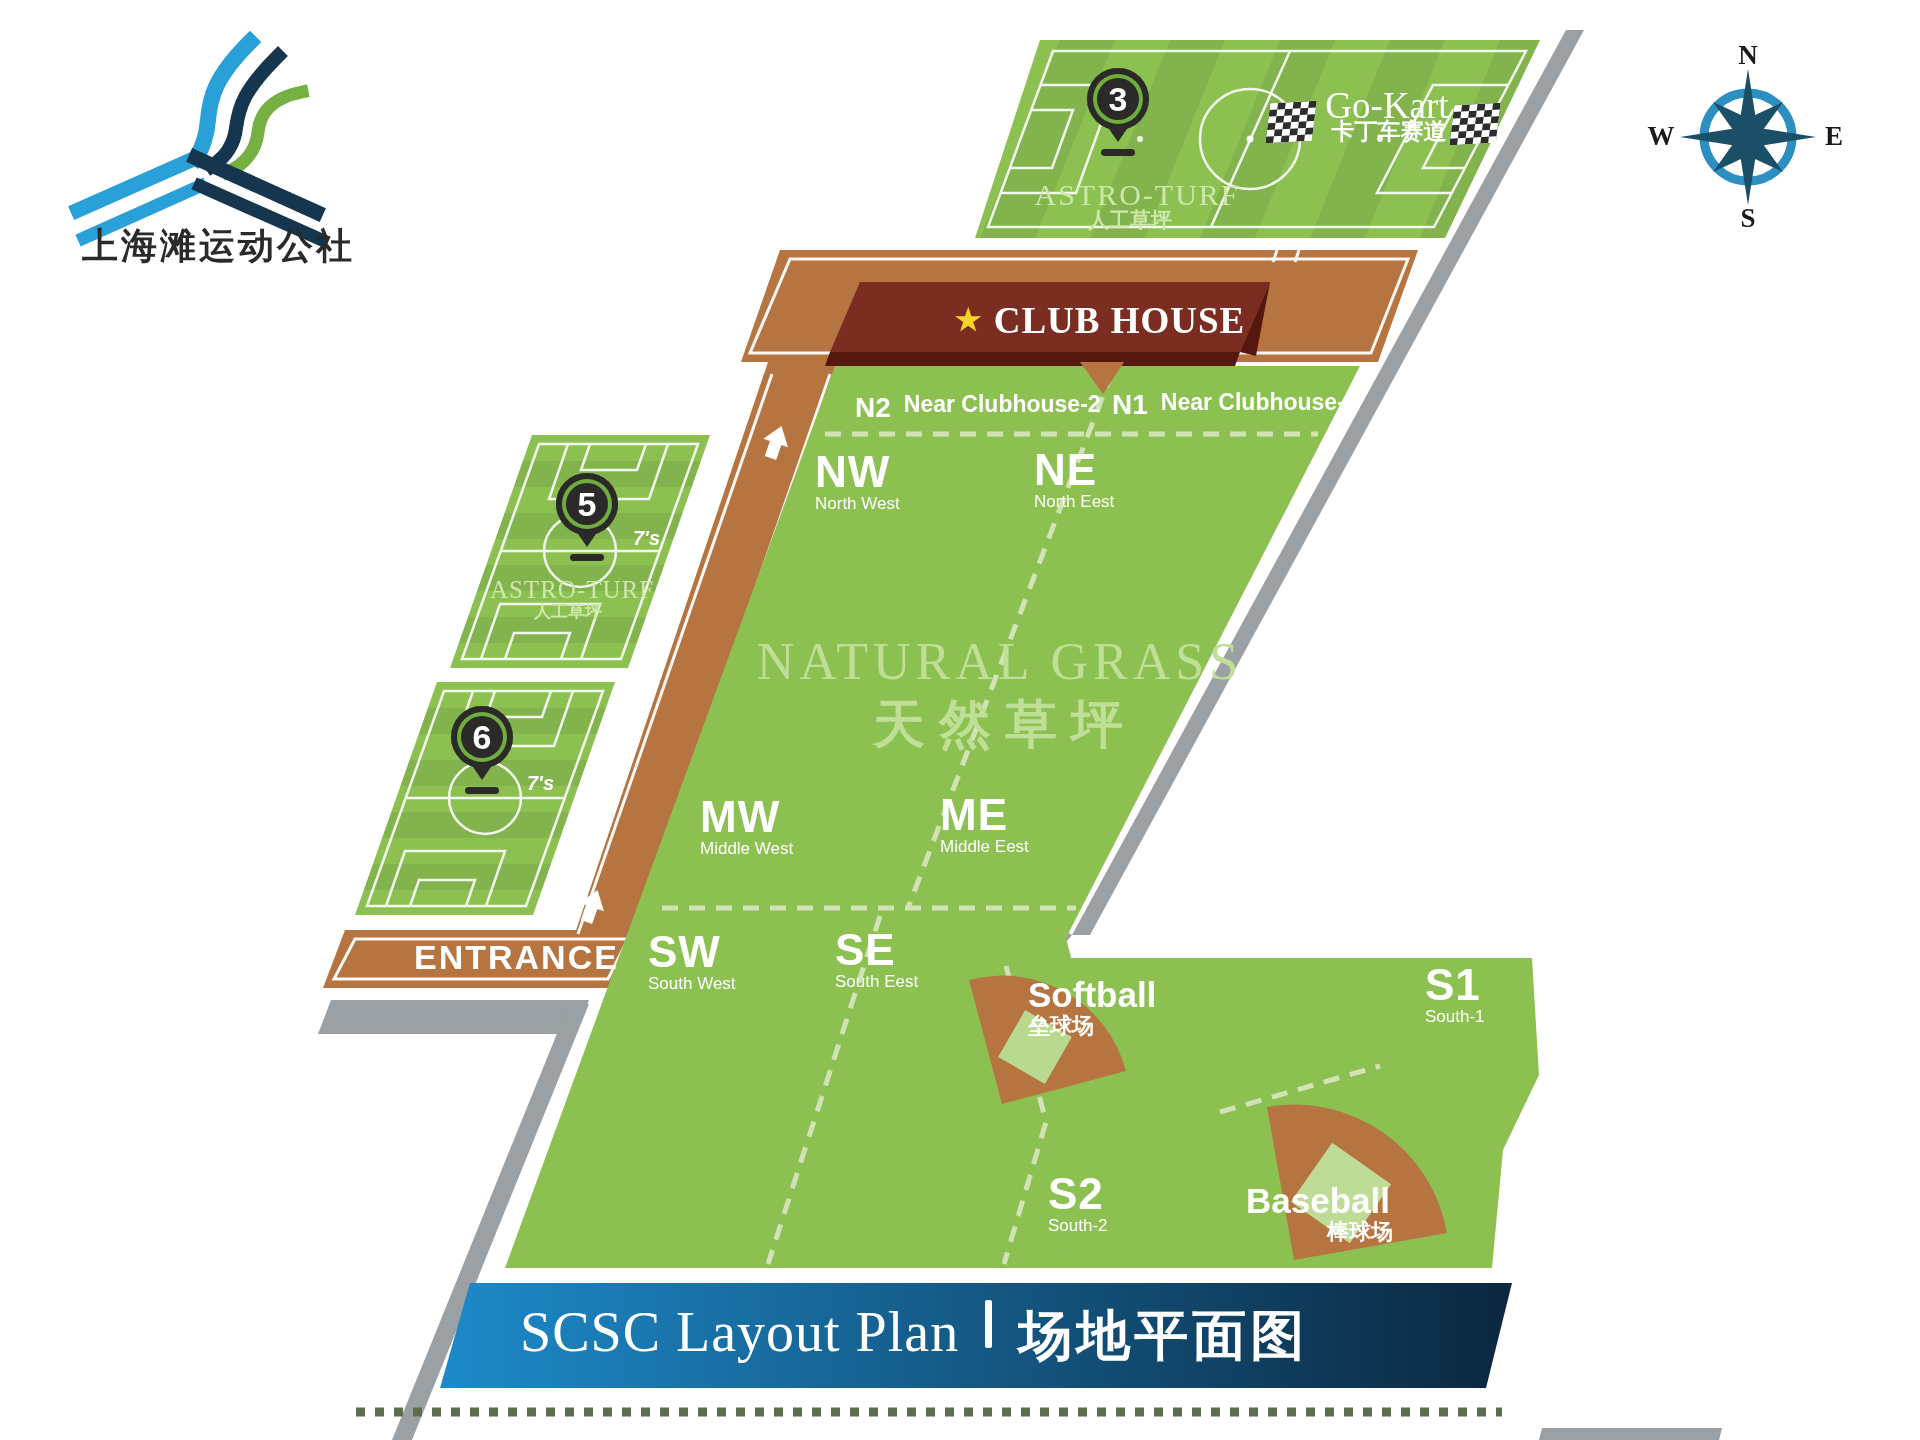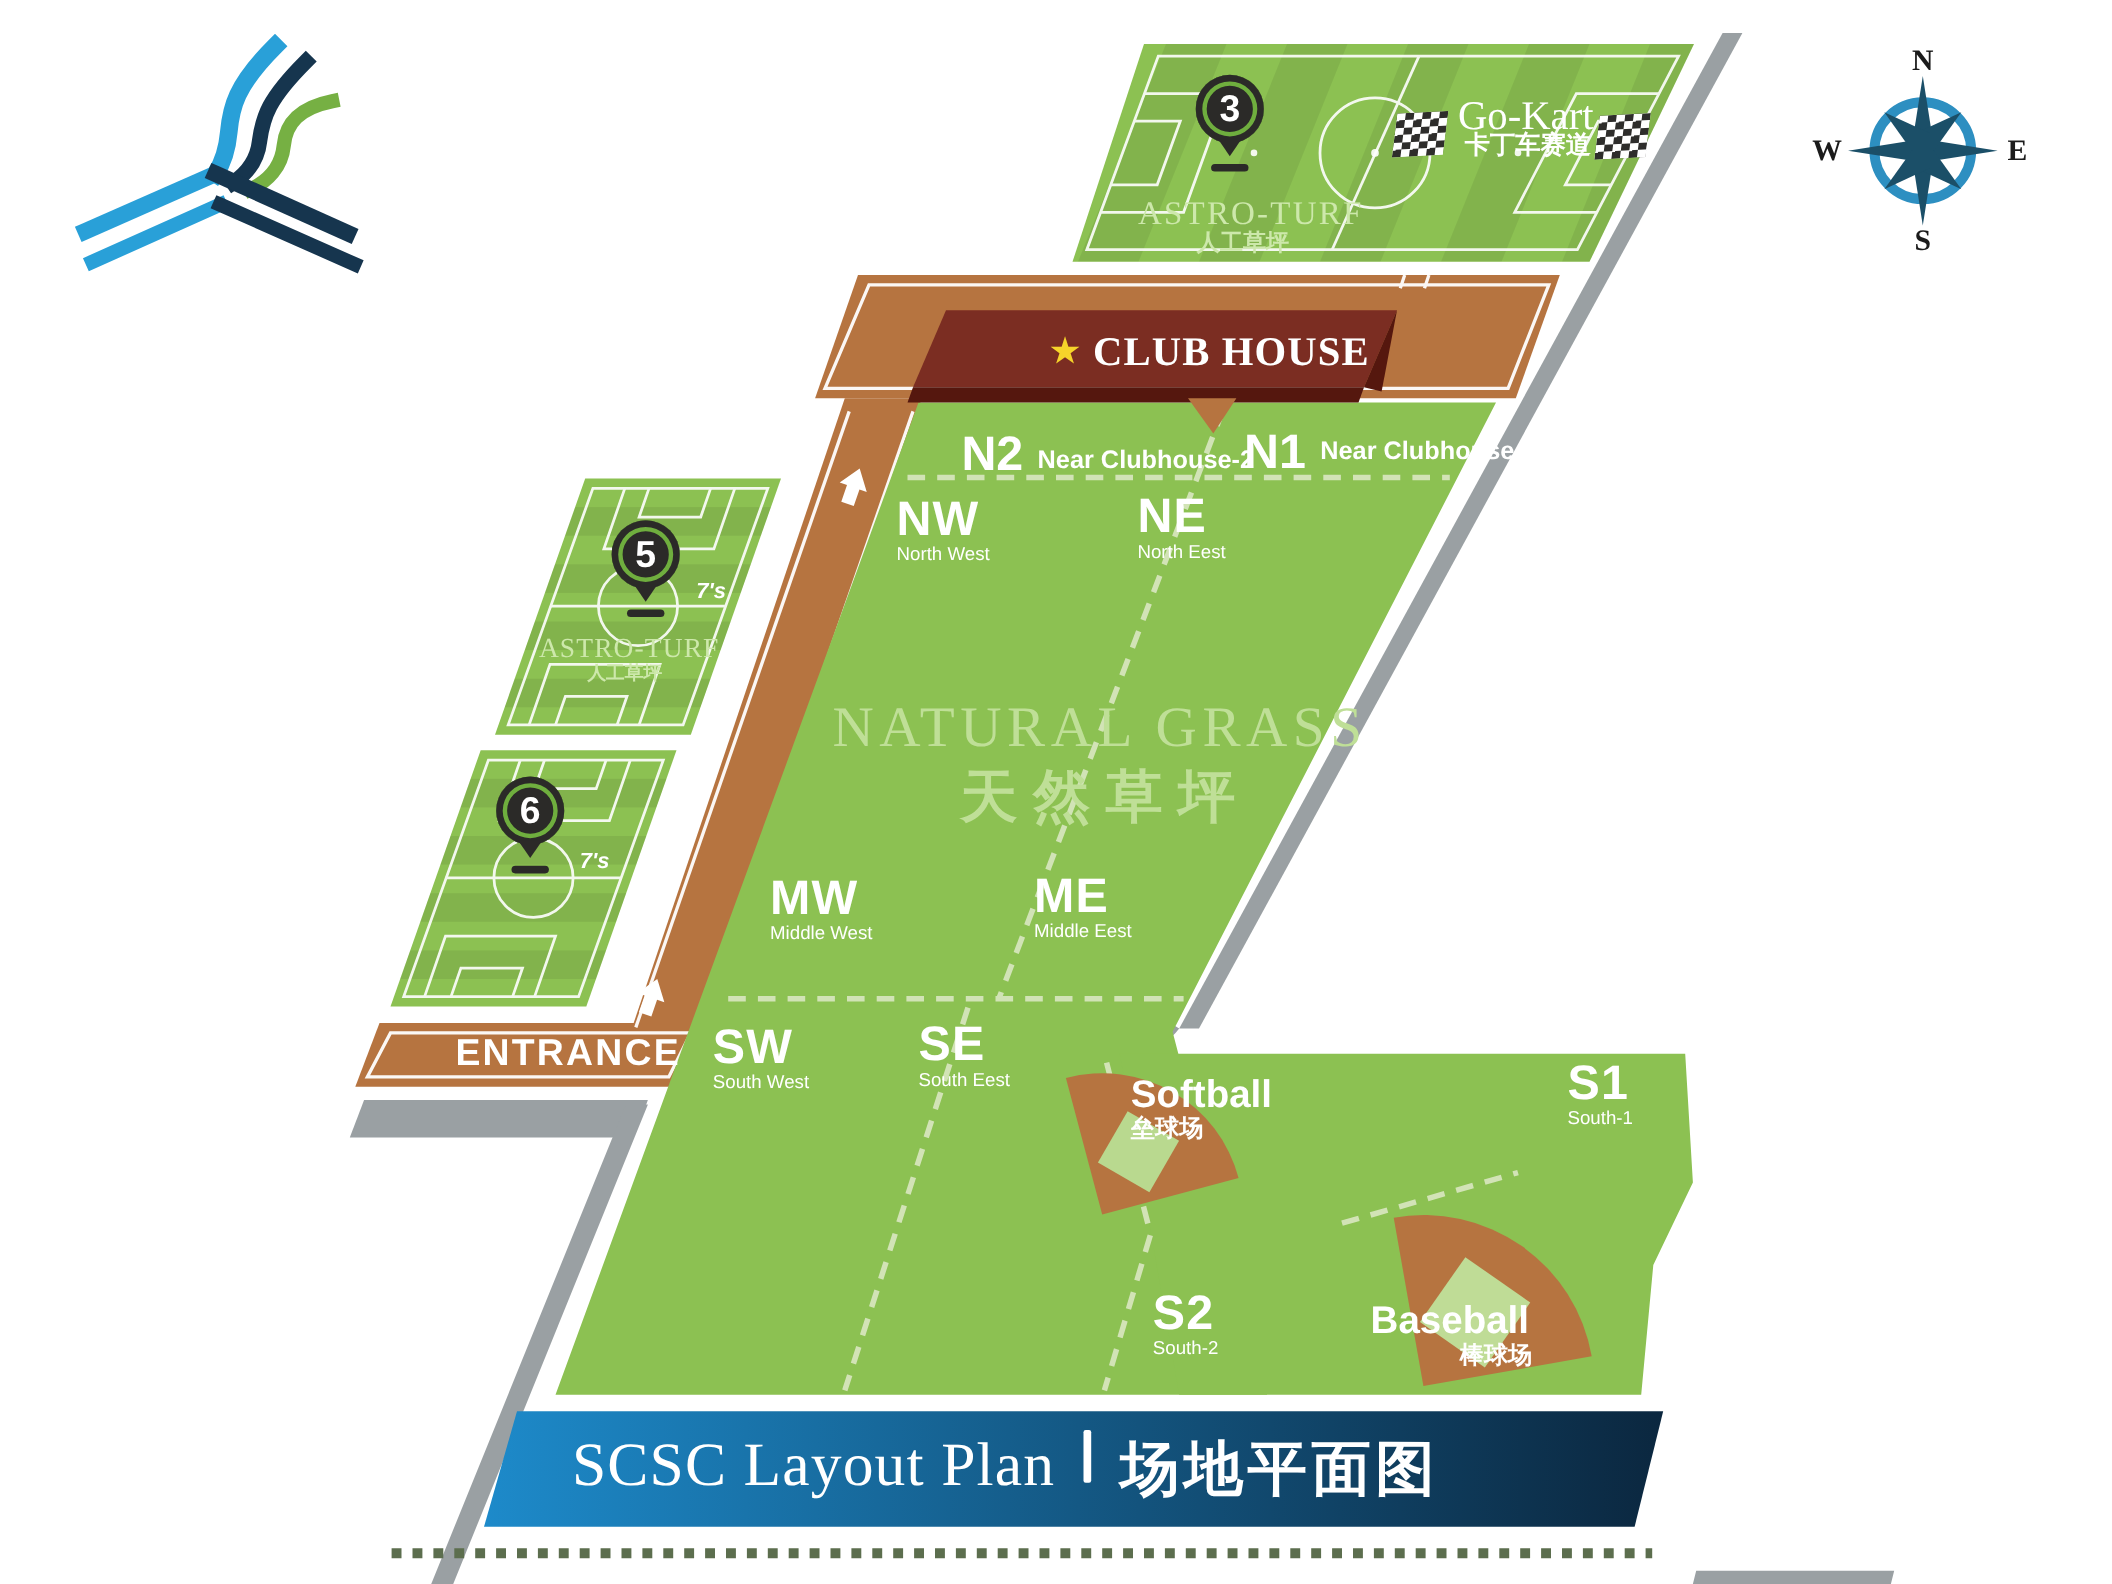--- a/index.html
+++ b/index.html
@@ -9,21 +9,21 @@
 
   
   .lb{position:absolute;color:#fff;font-weight:bold;white-space:nowrap;}
   .sf{font-family:"Liberation Serif",serif;}
   .ctr{transform:translateX(-50%);text-align:center;}
 
   
   .sec .code{display:block;font-size:44px;line-height:1.0;letter-spacing:1px;}
   .sec .nm{display:block;font-size:17px;line-height:1.2;font-weight:normal;}
   .inline{display:flex;align-items:flex-end;gap:13px;}
-  .inline .code{font-size:44px;line-height:1;margin-left:19px;}
+  .inline .code{font-size:28px;line-height:1;}
   .inline .nm{font-size:23px;padding-bottom:4px;}
 
   
   .wm{color:#bfdf97;}
   .turf{color:#cde8ab;text-align:center;}
 
   
   .pin{position:absolute;width:64px;display:flex;flex-direction:column;align-items:center;}
   .pin-head{width:62px;height:62px;border-radius:50%;background:#2b2a28;
             box-shadow:inset 0 0 0 6px #2b2a28, inset 0 0 0 10px #6fae3e;
@@ -218,20 +218,21 @@
       <path d="M250,42 C214,78 210,98 208,120 C206,142 200,152 196,158" stroke="#29a0d8" stroke-width="16"></path>
       <path d="M278,56 C244,90 239,106 236,128 C234,146 224,158 212,166" stroke="#16354e" stroke-width="14"></path>
       <path d="M302,92 C272,98 260,112 258,132 C256,152 243,165 228,172" stroke="#76b043" stroke-width="13"></path>
       <path d="M78,210 L196,158" stroke="#29a0d8" stroke-width="15"></path>
       <path d="M196,158 L316,212" stroke="#16354e" stroke-width="15"></path>
       <path d="M84,238 L200,186" stroke="#29a0d8" stroke-width="13"></path>
       <path d="M200,186 L322,240" stroke="#16354e" stroke-width="13"></path>
     </g>
   </svg>
 
+  <div class="lb" style="left:82px;top:222px;color:#2a2a2a;font-size:36px;letter-spacing:3px;">上海滩运动公社</div>
 
   <div class="compass-l" style="left:1748px;top:40px;">N</div>
   <div class="compass-l" style="left:1661px;top:121px;">W</div>
   <div class="compass-l" style="left:1834px;top:121px;">E</div>
   <div class="compass-l" style="left:1748px;top:203px;">S</div>
 
   <div class="lb sf ctr turf" style="left:1137px;top:178px;font-size:30px;letter-spacing:2px;font-weight:normal;">ASTRO-TURF</div>
   <div class="lb ctr turf" style="left:1130px;top:206px;font-size:21px;">人工草坪</div>
   <div class="lb sf ctr" style="left:1387px;top:84px;font-size:37px;font-weight:normal;">Go-Kart</div>
   <div class="lb ctr" style="left:1389px;top:116px;font-size:23px;">卡丁车赛道</div>

